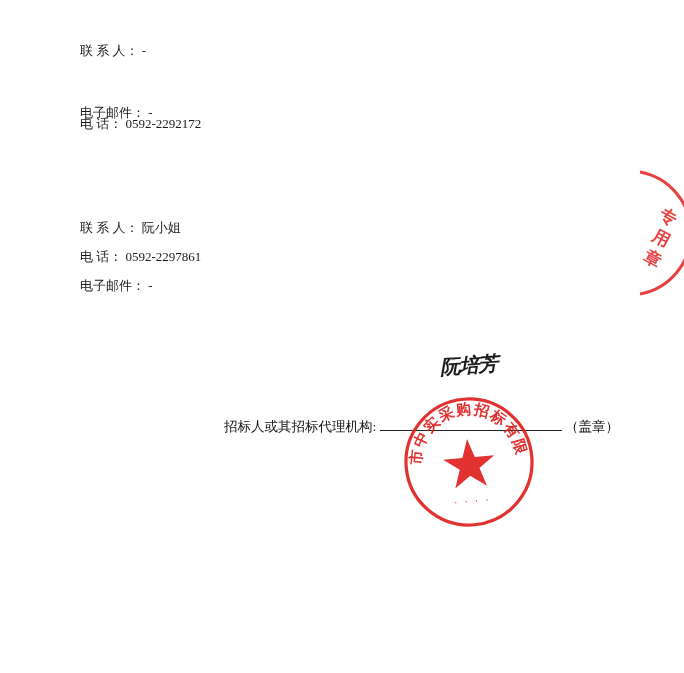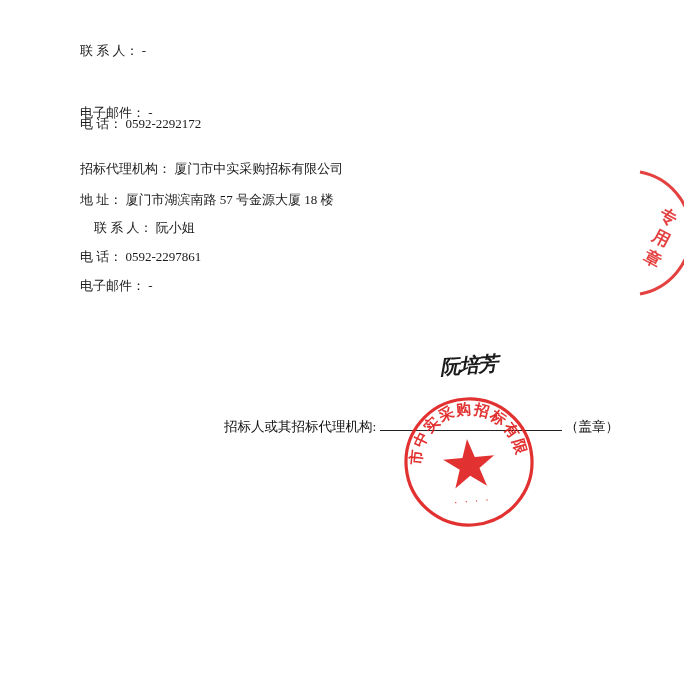--- a/index.html
+++ b/index.html
@@ -29,21 +29,21 @@
   }
   .label-sp {
     display: inline-block;
   }
   .blk-1 { left: 80px; top: 42px; }
   .blk-2 { left: 80px; top: 75px; margin-top: 40px; }
   .blk-3 { left: 80px; top: 104px; }
 
   .blk-4 { left: 80px; top: 160px; }
   .blk-5 { left: 80px; top: 191px; }
-  .blk-6 { left: 94px; top: 219px; }
+  .blk-6 { left: 80px; top: 219px; }
   .blk-7 { left: 80px; top: 248px; }
   .blk-8 { left: 80px; top: 277px; }
 
   .sign-line {
     position: absolute;
     left: 88px;
     top: 360px;
     font-size: 13.5px;
     white-space: nowrap;
   }
@@ -110,28 +110,20 @@
   </div>
   <div class="line blk-2">
     <span class="label-sp">电    话：</span>
     <span>0592-2292172</span>
   </div>
   <div class="line blk-3">
     <span class="label-sp">电子邮件：</span>
     <span>-</span>
   </div>
 
-  <div class="line blk-4">
-    <span class="label-sp">招标代理机构：</span>
-    <span>厦门市中实采购招标有限公司</span>
-  </div>
-  <div class="line blk-5">
-    <span class="label-sp">地    址：</span>
-    <span>厦门市湖滨南路 57 号金源大厦 18 楼</span>
-  </div>
   <div class="line blk-6">
     <span class="label-sp">联 系 人：</span>
     <span>阮小姐</span>
   </div>
   <div class="line blk-7">
     <span class="label-sp">电    话：</span>
     <span>0592-2297861</span>
   </div>
   <div class="line blk-8">
     <span class="label-sp">电子邮件：</span>

